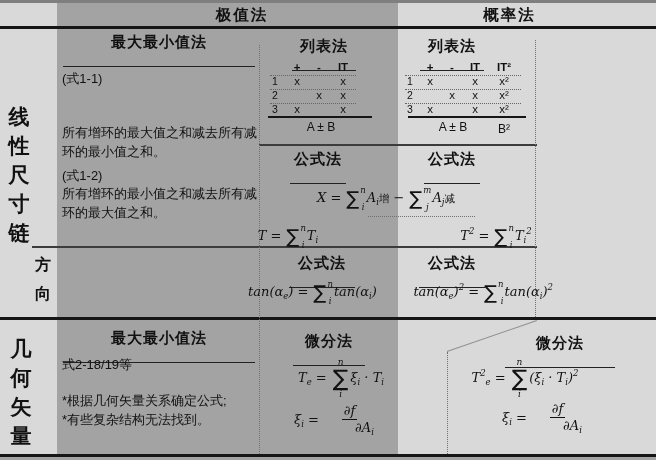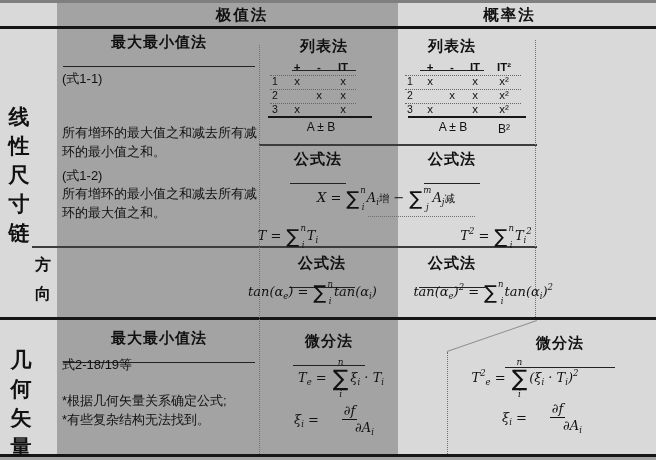--- a/index.html
+++ b/index.html
@@ -66,21 +66,21 @@
   <div class="vdot" style="left:259px;top:45px;height:409px;"></div>
   <div class="vdot" style="left:535px;top:40px;height:277px;"></div>
   <div class="vdot" style="left:447px;top:352px;height:102px;"></div>
   <div class="diag" style="left:447px;top:351px;width:95px;transform:rotate(-19deg);"></div>
 
   <div class="col-header" style="left:92px;top:5px;width:300px;">极值法</div>
   <div class="col-header" style="left:398px;top:5px;width:223px;">概率法</div>
 
   <div class="vlabel big" style="left:7px;top:102px;">线性尺寸链</div>
   <div class="vlabel sm" style="left:34px;top:250px;line-height:29px;">方向</div>
-  <div class="vlabel big" style="left:9px;top:334px;margin-top:11px;">几何矢量</div>
+  <div class="vlabel big" style="left:9px;top:334px;">几何矢量</div>
 
   <div class="sec-title" style="left:63px;top:33px;width:192px;">最大最小值法</div>
   <div class="body-text" style="left:62px;top:70px;">(式1-1)</div>
   <div class="body-text" style="left:62px;top:88px;width:198px;margin-top:36px;">所有增环的最大值之和减去所有减环的最小值之和。</div>
   <div class="body-text" style="left:62px;top:167px;">(式1-2)</div>
   <div class="body-text" style="left:62px;top:185px;width:198px;">所有增环的最小值之和减去所有减环的最大值之和。</div>
 
   <div class="sec-title" style="left:292px;top:37px;width:64px;">列表法</div>
   <div class="vt-row vt-extreme head dotted" style="left:270px;top:61px;">
     <span></span>

